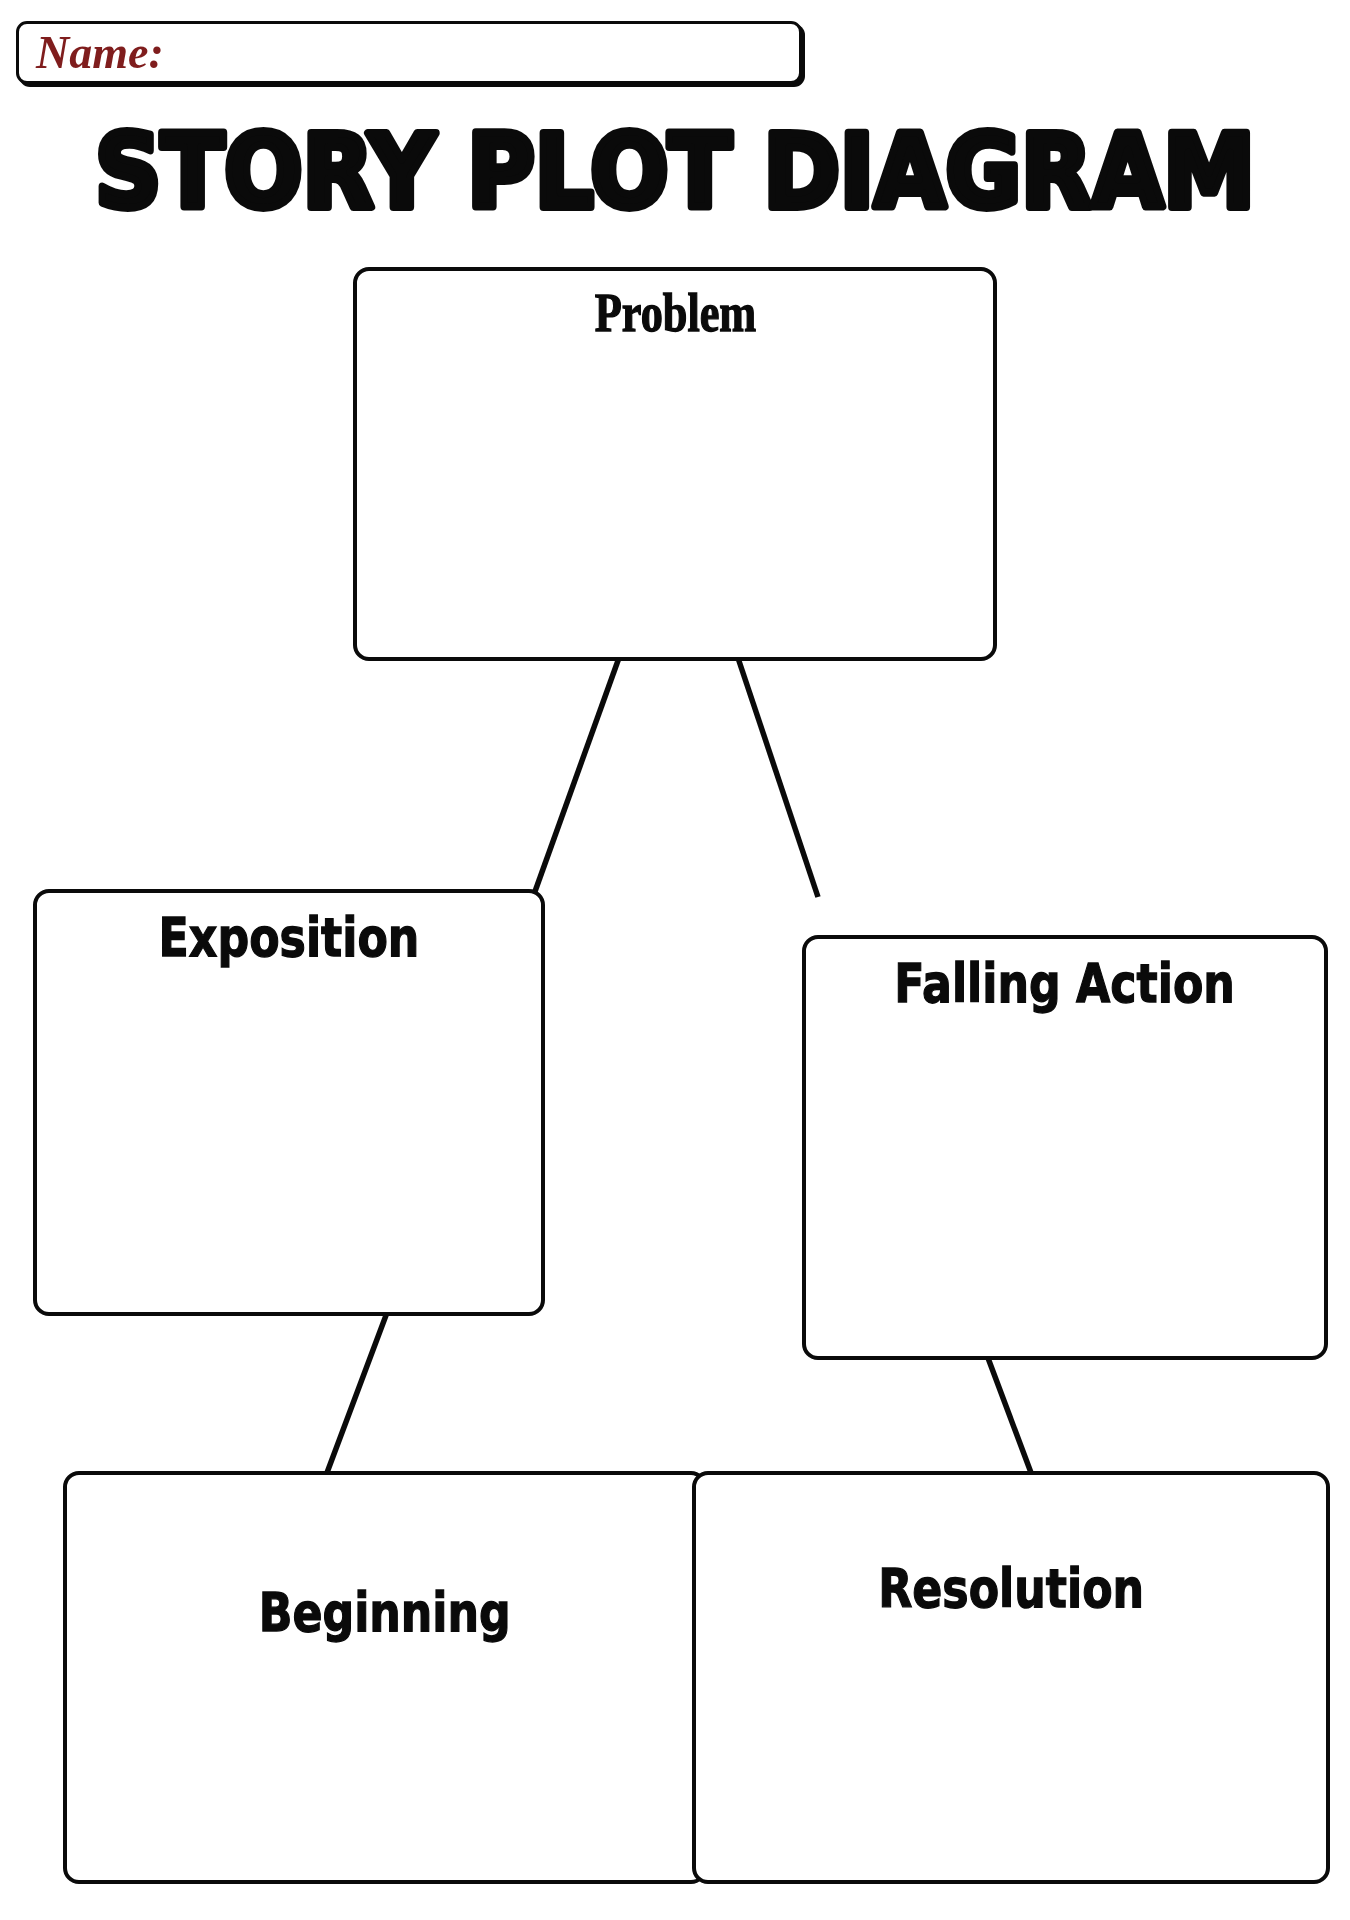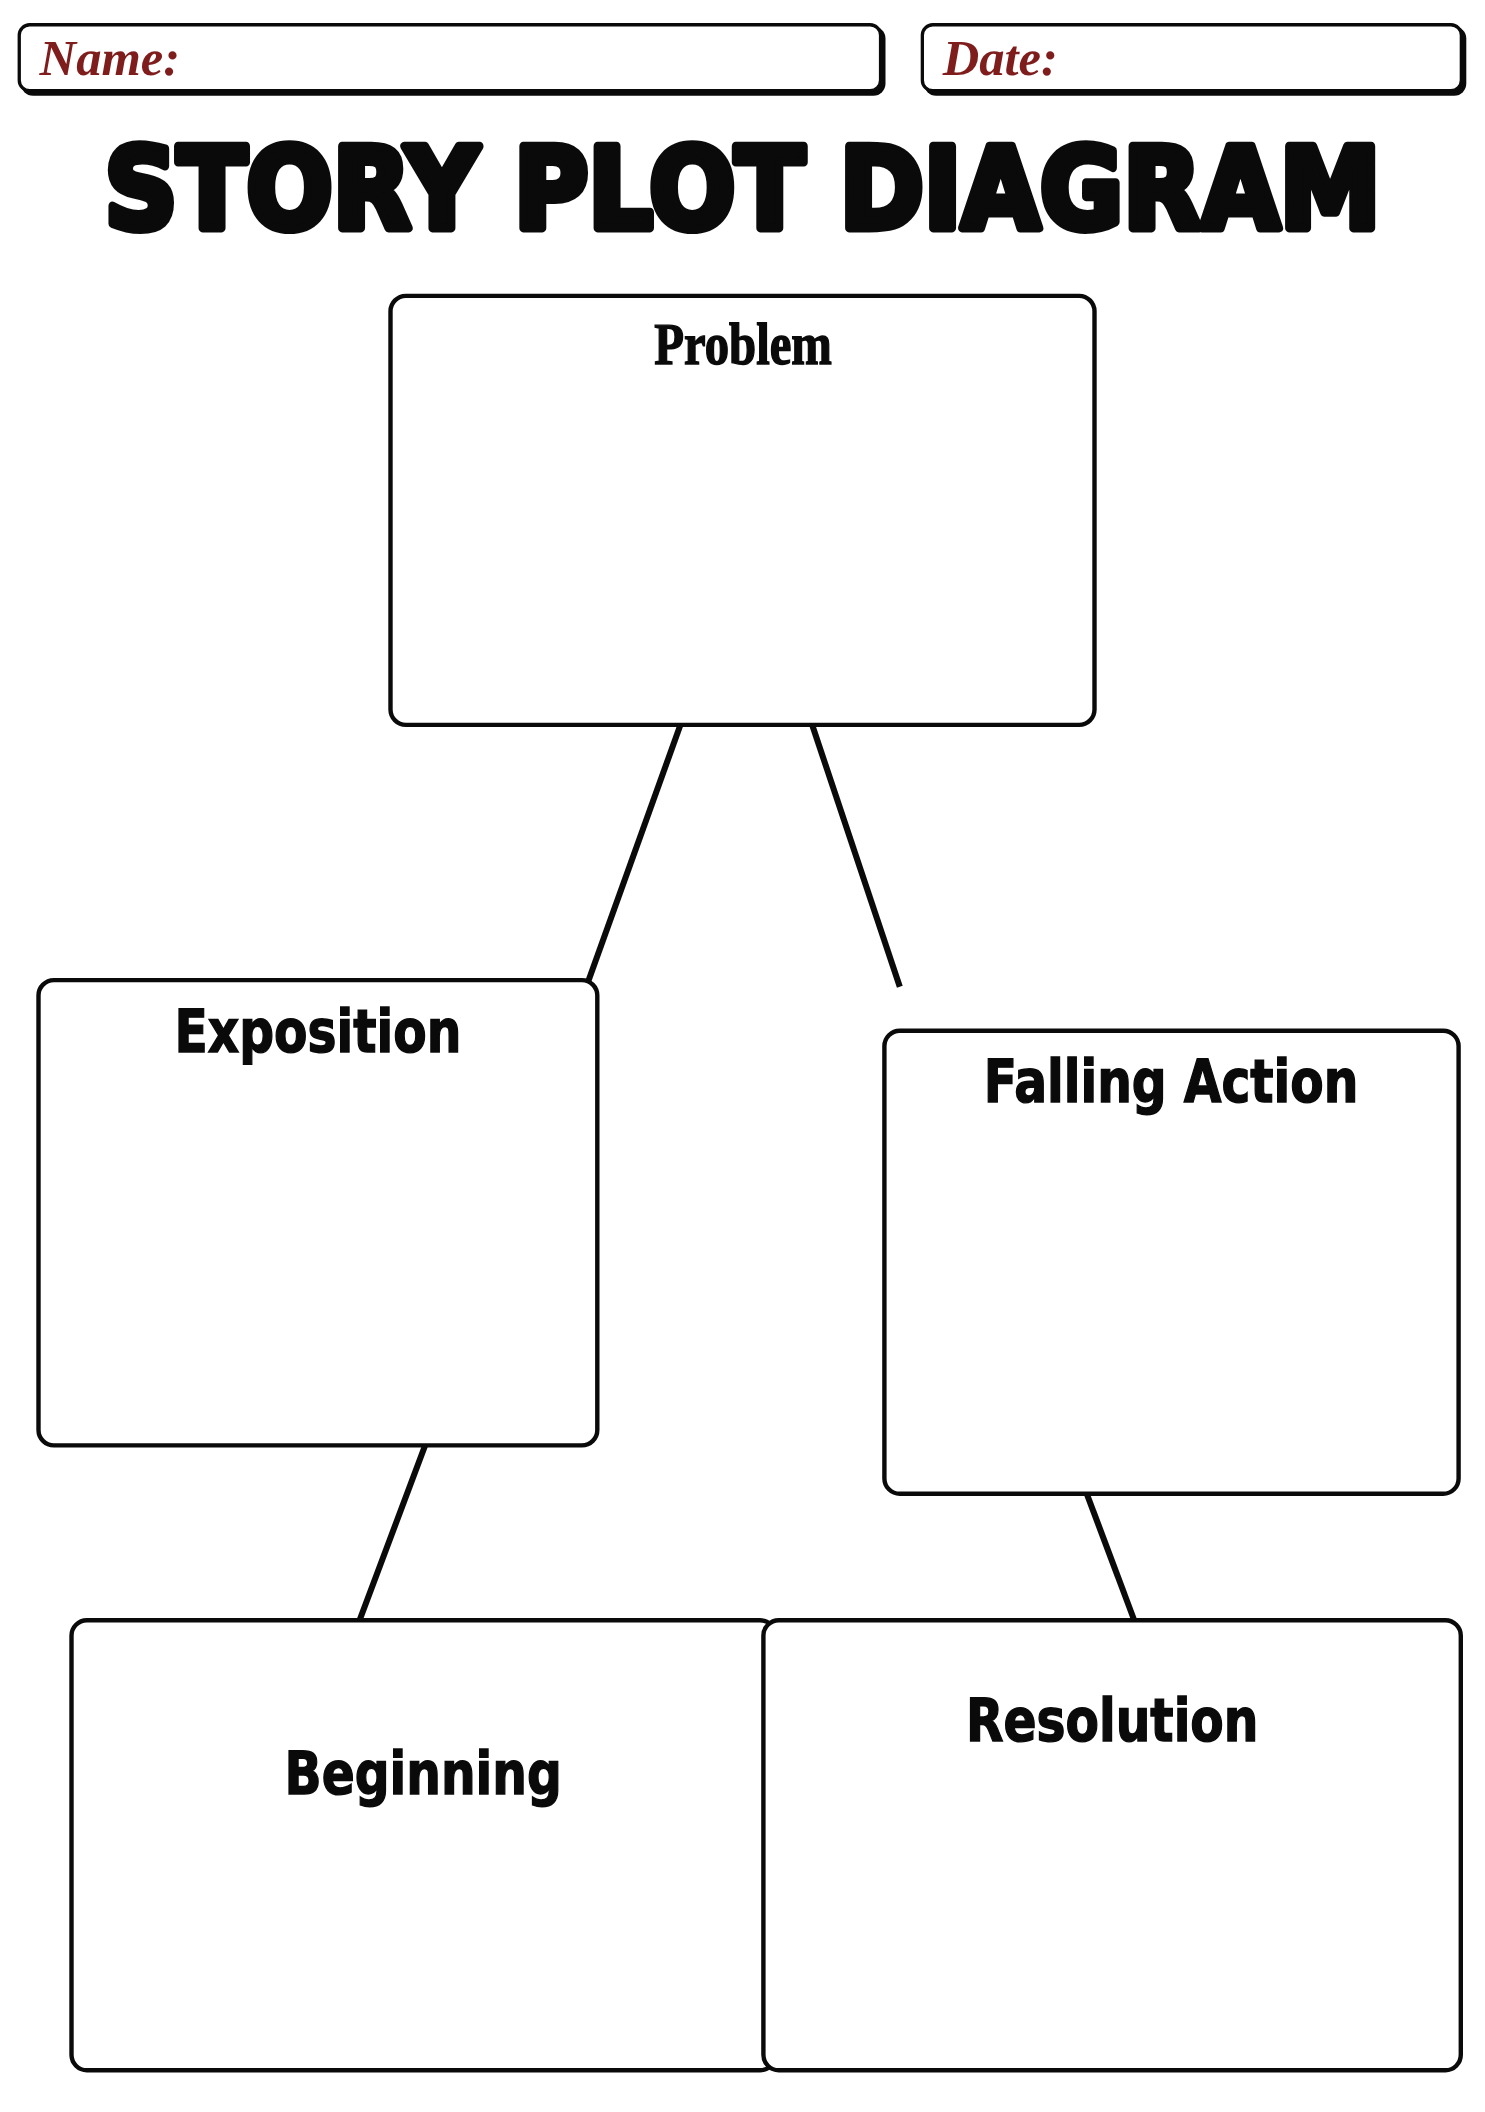--- a/index.html
+++ b/index.html
@@ -74,33 +74,29 @@
     -webkit-text-stroke: 1.3px #0a0a0a;
     white-space: nowrap;
     transform: scaleX(0.82);
     transform-origin: center top;
     line-height: 1.1;
   }
   .node.problem     { left: 353px; top: 267px;  width: 644px; height: 394px; padding-top: 13px; font-family: Liberation Serif, serif; }
   .node.exposition  { left: 33px;  top: 889px;  width: 512px; height: 427px; padding-top: 15px; }
   .node.falling     { left: 802px; top: 935px;  width: 526px; height: 425px; padding-top: 15px; }
   .node.beginning   { left: 24px;  top: 1471px; width: 644px; height: 413px; padding-top: 108px; margin-left: 39px; }
-  .node.resolution  { left: 692px; top: 1471px; width: 638px; height: 413px; padding-top: 60px; }
+  .node.resolution  { left: 692px; top: 1471px; width: 638px; height: 413px; padding-top: 84px; }
 </style>
 </head>
 <body>
 
 <div class="page">
 
   <div class="field-box name">
     <span class="field-label">Name:</span>
-    <span></span>
-  </div>
-  <div class="field-box date">
-    <span class="field-label">Date:</span>
     <span></span>
   </div>
 
   <svg class="title-svg" width="1350" height="245">
     <text x="675" y="207" text-anchor="middle" textLength="1160" lengthAdjust="spacingAndGlyphs" font-family="DejaVu Sans, sans-serif" font-weight="bold" font-size="102" fill="#0a0a0a" stroke="#0a0a0a" stroke-width="8" stroke-linejoin="round">STORY PLOT DIAGRAM</text>
   </svg>
 
   <svg class="connector-svg" width="1350" height="1920">
     <line x1="620" y1="655" x2="533" y2="897" stroke="#0a0a0a" stroke-width="5.5"></line>
     <line x1="737" y1="655" x2="818" y2="897" stroke="#0a0a0a" stroke-width="5.5"></line>

